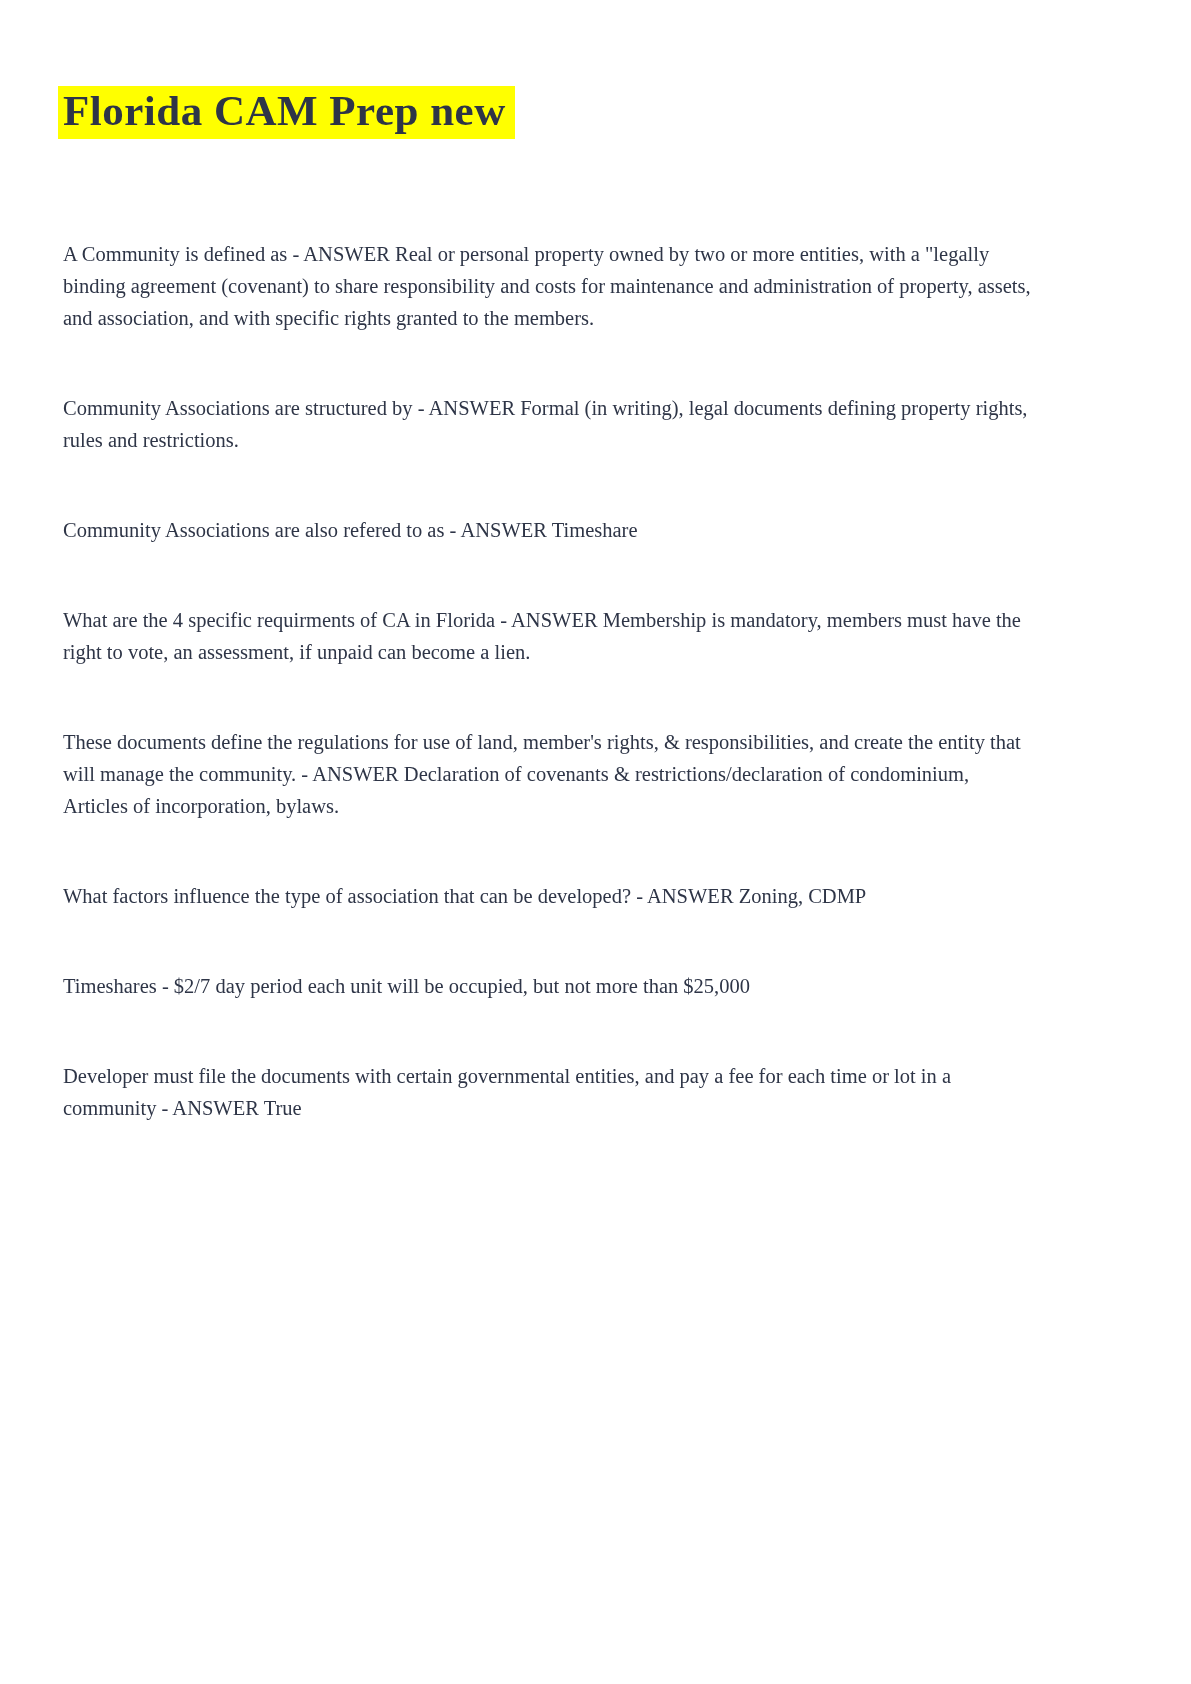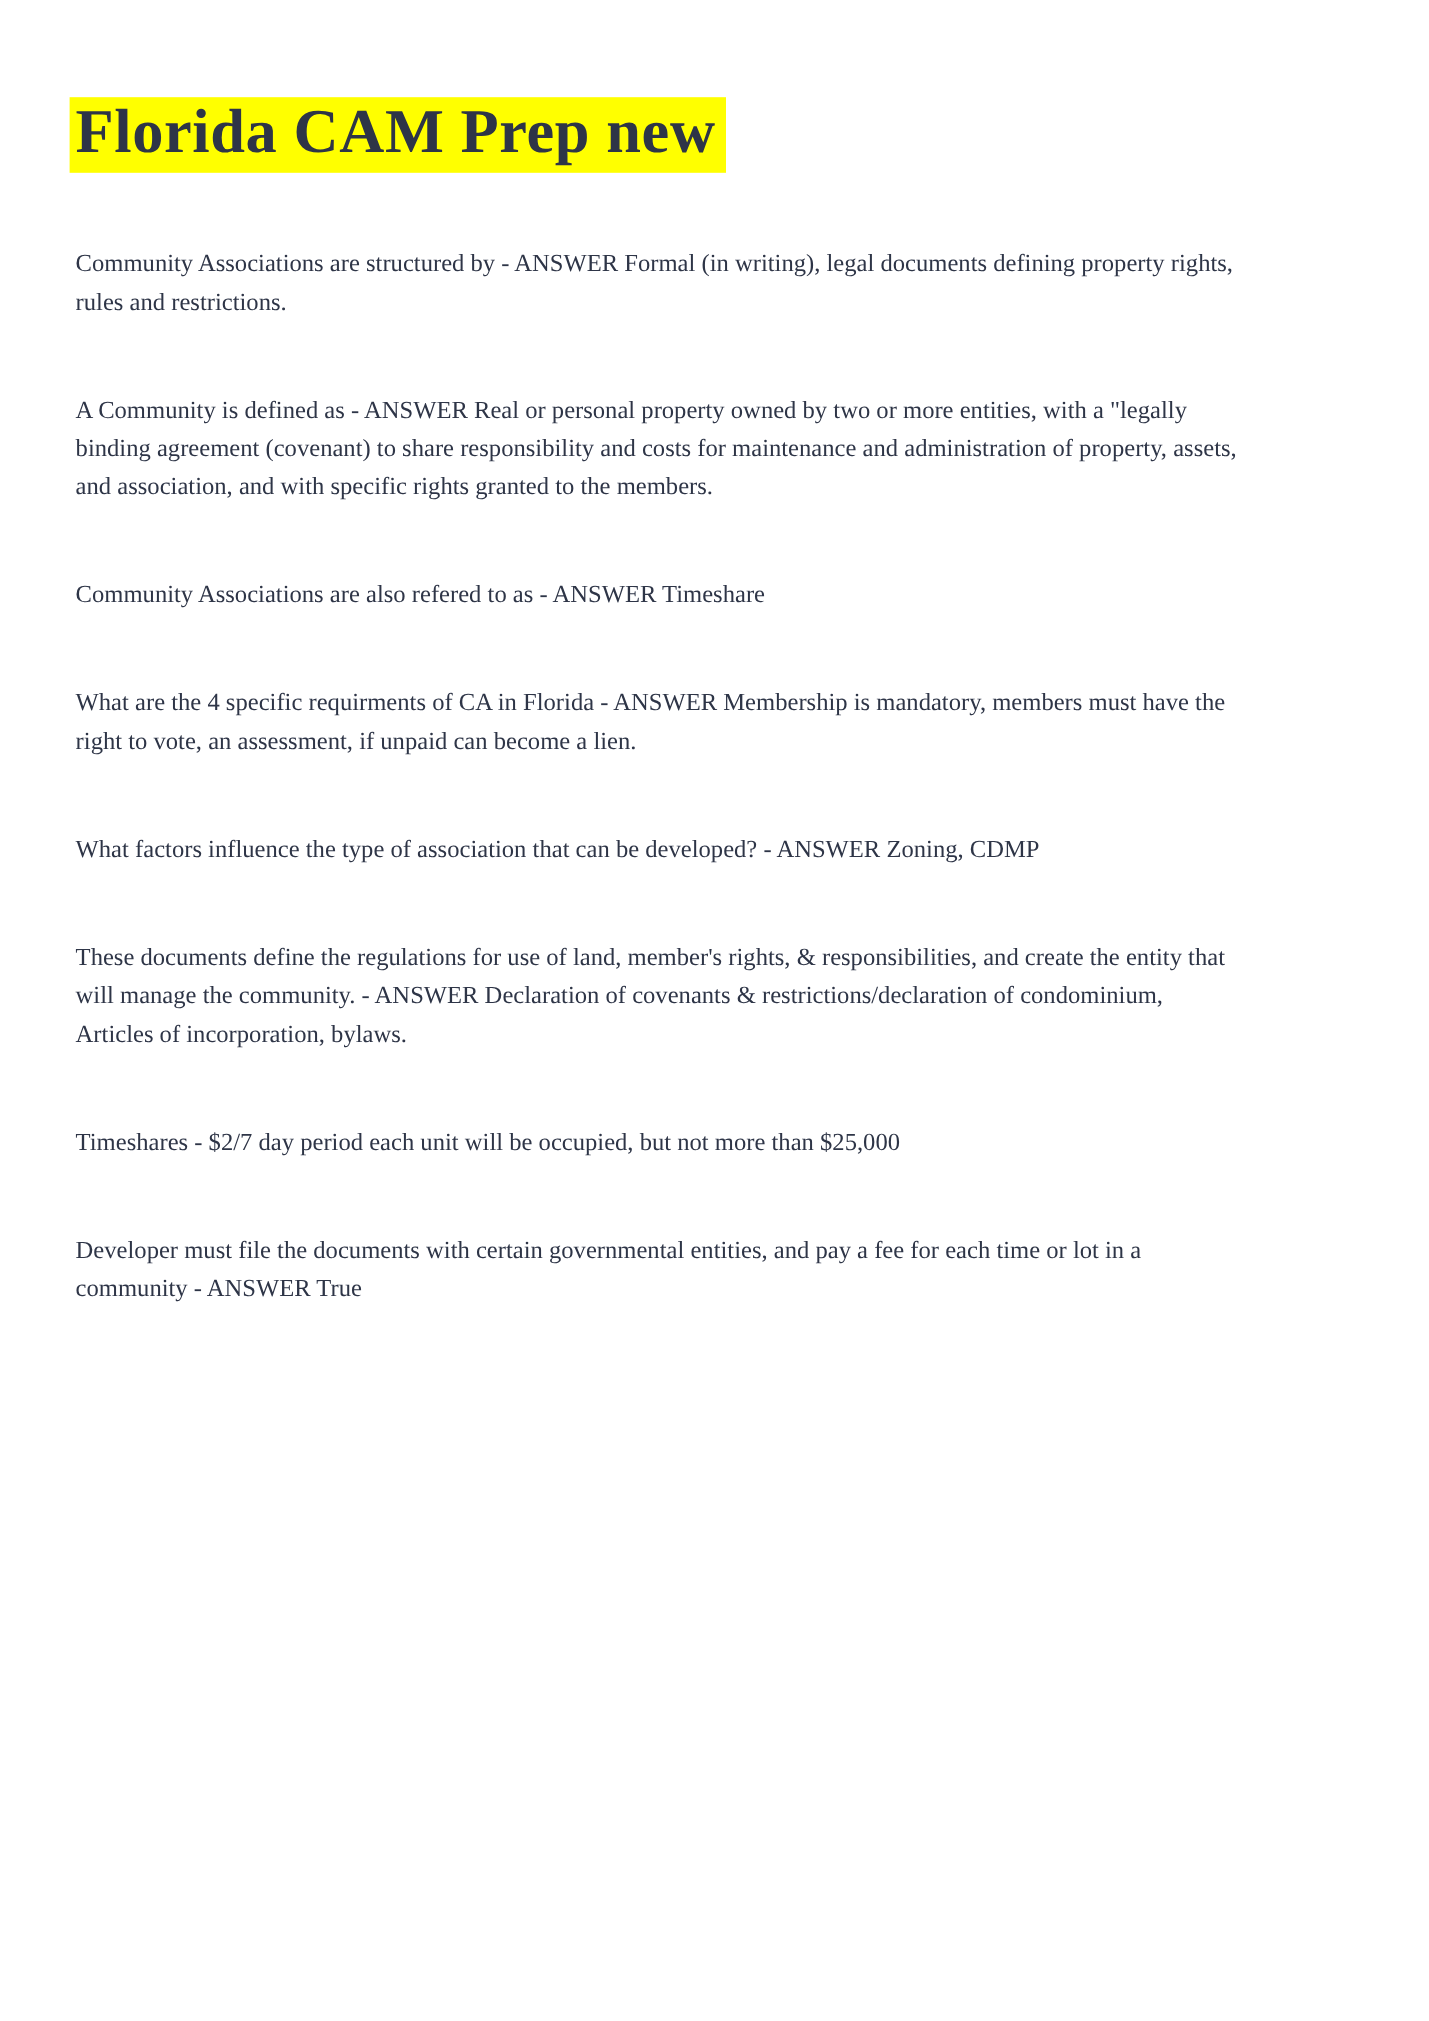--- a/index.html
+++ b/index.html
@@ -9,22 +9,22 @@
     height: 1684px;
     background: #ffffff;
     font-family: "Liberation Serif", serif;
     color: #2e3547;
     overflow: hidden;
   }
   .doc {
     padding: 86px 60px 0 63px;
   }
   h1.title {
-    margin: 0 0 68px 0;
-    font-size: 52px;
+    margin: 0 0 102px 0;
+    font-size: 43px;
     line-height: 50px;
     font-weight: bold;
     letter-spacing: 0.5px;
   }
   .hl {
     background: #ffff00;
     padding: 1px 9px 5px 5px;
     margin-left: -5px;
   }
   .content {
@@ -39,43 +39,43 @@
 </head>
 <body>
 
 <div class="doc">
 
   <h1 class="title"><span class="hl">Florida CAM Prep new</span></h1>
 
   <div class="content">
 
     <div class="block">
-      <p>Community Associations are structured by - ANSWER Formal (in writing), legal documents defining property rights, rules and restrictions.</p>
+      <p>A Community is defined as - ANSWER Real or personal property owned by two or more entities, with a "legally binding agreement (covenant) to share responsibility and costs for maintenance and administration of property, assets, and association, and with specific rights granted to the members.</p>
     </div>
 
     <div class="block">
-      <p>A Community is defined as - ANSWER Real or personal property owned by two or more entities, with a "legally binding agreement (covenant) to share responsibility and costs for maintenance and administration of property, assets, and association, and with specific rights granted to the members.</p>
+      <p>Community Associations are structured by - ANSWER Formal (in writing), legal documents defining property rights, rules and restrictions.</p>
     </div>
 
     <div class="block">
       <p>Community Associations are also refered to as - ANSWER Timeshare</p>
     </div>
 
 
 
     <div class="block">
       <p>What are the 4 specific requirments of CA in Florida - ANSWER Membership is mandatory, members must have the right to vote, an assessment, if unpaid can become a lien.</p>
     </div>
 
     <div class="block">
-      <p>What factors influence the type of association that can be developed? - ANSWER Zoning, CDMP</p>
+      <p>These documents define the regulations for use of land, member's rights, &amp; responsibilities, and create the entity that will manage the community. - ANSWER Declaration of covenants &amp; restrictions/declaration of condominium, Articles of incorporation, bylaws.</p>
     </div>
 
     <div class="block">
-      <p>These documents define the regulations for use of land, member's rights, &amp; responsibilities, and create the entity that will manage the community. - ANSWER Declaration of covenants &amp; restrictions/declaration of condominium, Articles of incorporation, bylaws.</p>
+      <p>What factors influence the type of association that can be developed? - ANSWER Zoning, CDMP</p>
     </div>
 
     <div class="block">
       <p>Timeshares - $2/7 day period each unit will be occupied, but not more than $25,000</p>
     </div>
 
     <div class="block">
       <p>Developer must file the documents with certain governmental entities, and pay a fee for each time or lot in a community - ANSWER True</p>
     </div>
 

